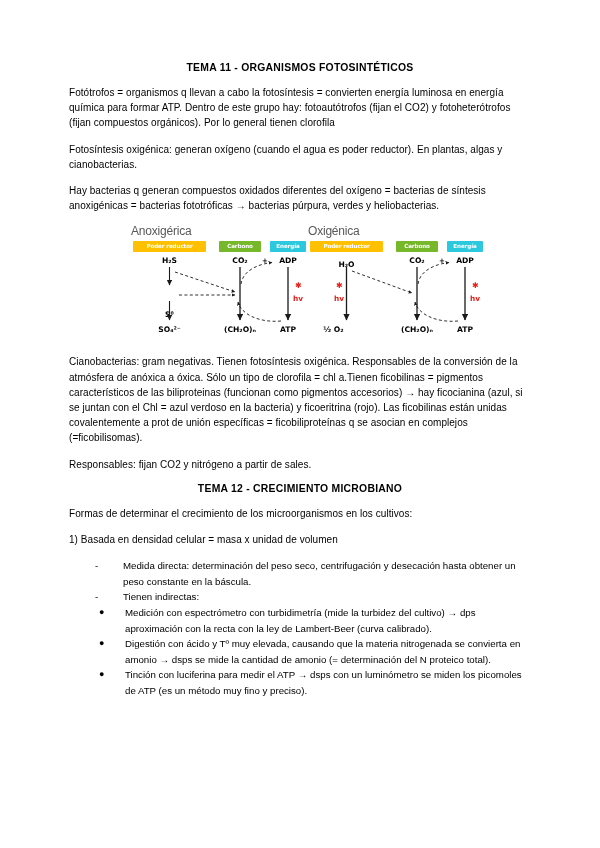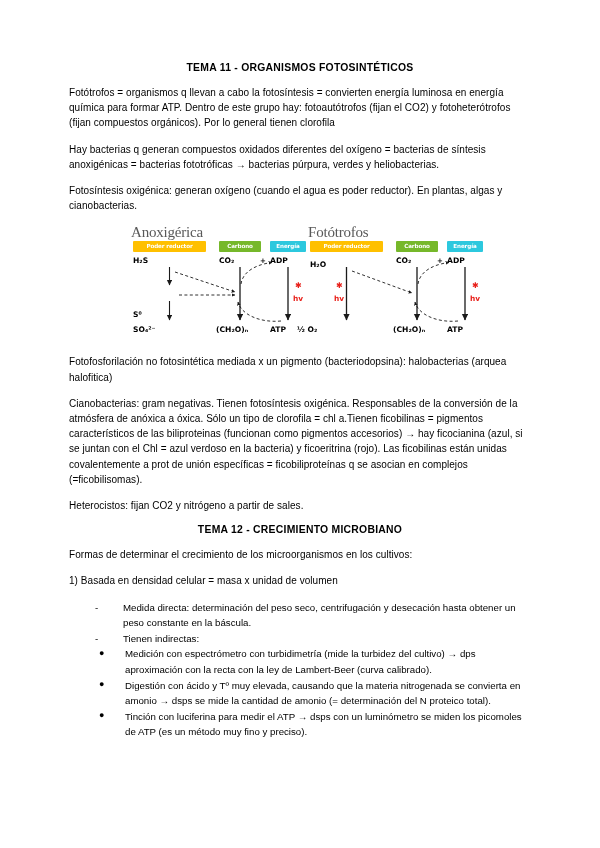--- a/index.html
+++ b/index.html
@@ -87,23 +87,23 @@
   
   .figure {
     position: relative;
     width: 345px;
     height: 118px;
     margin: 8px 0 12px 62px;
     background: #ffffff;
   }
   .fig-title {
     position: absolute;
-    font-size: 15px;
+    font-size: 12px;
     color: #595959;
-    font-family: Liberation Serif, serif;
+    font-family: Liberation Sans, sans-serif;
     letter-spacing: -0.2px;
     white-space: nowrap;
   }
   .cat-box {
     position: absolute;
     height: 11px;
     border-radius: 1px;
     color: #ffffff;
     font-size: 5.6px;
     font-weight: bold;
@@ -111,21 +111,21 @@
     text-align: center;
     letter-spacing: -0.1px;
     font-family: "DejaVu Sans", sans-serif;
     white-space: nowrap;
     overflow: hidden;
   }
   .mol {
     position: absolute;
     font-size: 7.6px;
     font-weight: bold;
-    text-align: left;
+    text-align: center;
     white-space: nowrap;
     font-family: "DejaVu Sans", sans-serif;
   }
   .hv {
     position: absolute;
     color: #e8201a;
     font-size: 7.4px;
     font-weight: bold;
     font-family: "DejaVu Sans", sans-serif;
   }
@@ -146,28 +146,28 @@
 </head>
 <body>
 
 <div class="page">
   <div class="content">
 
     <h1 class="doc-title">TEMA 11 - ORGANISMOS FOTOSINTÉTICOS</h1>
 
     <p class="para">Fotótrofos = organismos q llevan a cabo la fotosíntesis =  convierten energía luminosa en energía química para formar ATP. Dentro de este grupo hay: fotoautótrofos (fijan el CO2) y fotoheterótrofos (fijan compuestos orgánicos). Por lo general tienen clorofila</p>
 
+    <p class="para">Fotosíntesis oxigénica: generan oxígeno (cuando el agua es poder reductor). En plantas, algas y cianobacterias.</p>
+
     <p class="para">Hay bacterias q generan compuestos oxidados diferentes del oxígeno = bacterias de síntesis anoxigénicas = bacterias fototróficas → bacterias púrpura, verdes y heliobacterias.</p>
 
-    <p class="para">Fotosíntesis oxigénica: generan oxígeno (cuando el agua es poder reductor). En plantas, algas y cianobacterias.</p>
-
     <div class="figure">
 
       <div class="fig-title" style="left:0px; top:0px;">Anoxigérica</div>
-      <div class="fig-title" style="left:177px; top:0px;">Fotótrofos</div>
+      <div class="fig-title" style="left:177px; top:0px;">Oxigénica</div>
 
       <div class="cat-box" style="left:2px; top:17px; width:73px; background:#FFC000;">Poder reductor</div>
       <div class="cat-box" style="left:88px; top:17px; width:42px; background:#76B82A;">Carbono</div>
       <div class="cat-box" style="left:139px; top:17px; width:36px; background:#2CC8DE;">Energía</div>
 
       <div class="cat-box" style="left:179px; top:17px; width:73px; background:#FFC000;">Poder reductor</div>
       <div class="cat-box" style="left:265px; top:17px; width:42px; background:#76B82A;">Carbono</div>
       <div class="cat-box" style="left:316px; top:17px; width:36px; background:#2CC8DE;">Energía</div>
 
       <div class="mol" style="left:2px; top:32px; width:73px;">H₂S</div>
@@ -233,25 +233,24 @@
       <div class="star" style="left:164px; top:58px;">✱</div>
       <div class="hv" style="left:162px; top:70px;">hv</div>
 
       <div class="star" style="left:205px; top:58px;">✱</div>
       <div class="hv" style="left:203px; top:70px;">hv</div>
 
       <div class="star" style="left:341px; top:58px;">✱</div>
       <div class="hv" style="left:339px; top:70px;">hv</div>
     </div>
 
-    <p class="para">Fotofosforilación no fotosintética mediada x un pigmento (bacteriodopsina): halobacterias (arquea halofitica)</p>
 
     <p class="para">Cianobacterias: gram negativas. Tienen fotosíntesis oxigénica. Responsables de la conversión de la atmósfera de anóxica a óxica. Sólo un tipo de clorofila = chl a.Tienen ficobilinas = pigmentos característicos de las biliproteinas (funcionan como pigmentos accesorios) → hay ficocianina (azul, si se juntan con el Chl = azul verdoso en la bacteria) y ficoeritrina (rojo). Las ficobilinas están unidas covalentemente a prot de unión específicas = ficobiliproteínas q se asocian en complejos (=ficobilisomas).</p>
 
-    <p class="para">Heterocistos: fijan CO2 y nitrógeno a partir de sales.</p>
+    <p class="para">Responsables: fijan CO2 y nitrógeno a partir de sales.</p>
 
     <h2 class="doc-title">TEMA 12 - CRECIMIENTO MICROBIANO</h2>
 
     <p class="para">Formas de determinar el crecimiento de los microorganismos en los cultivos:</p>
 
     <p class="para">1) Basada en densidad celular = masa x unidad de volumen</p>
 
     <ul class="dash-list">
       <li>
         <span class="dash-mark">-</span>

